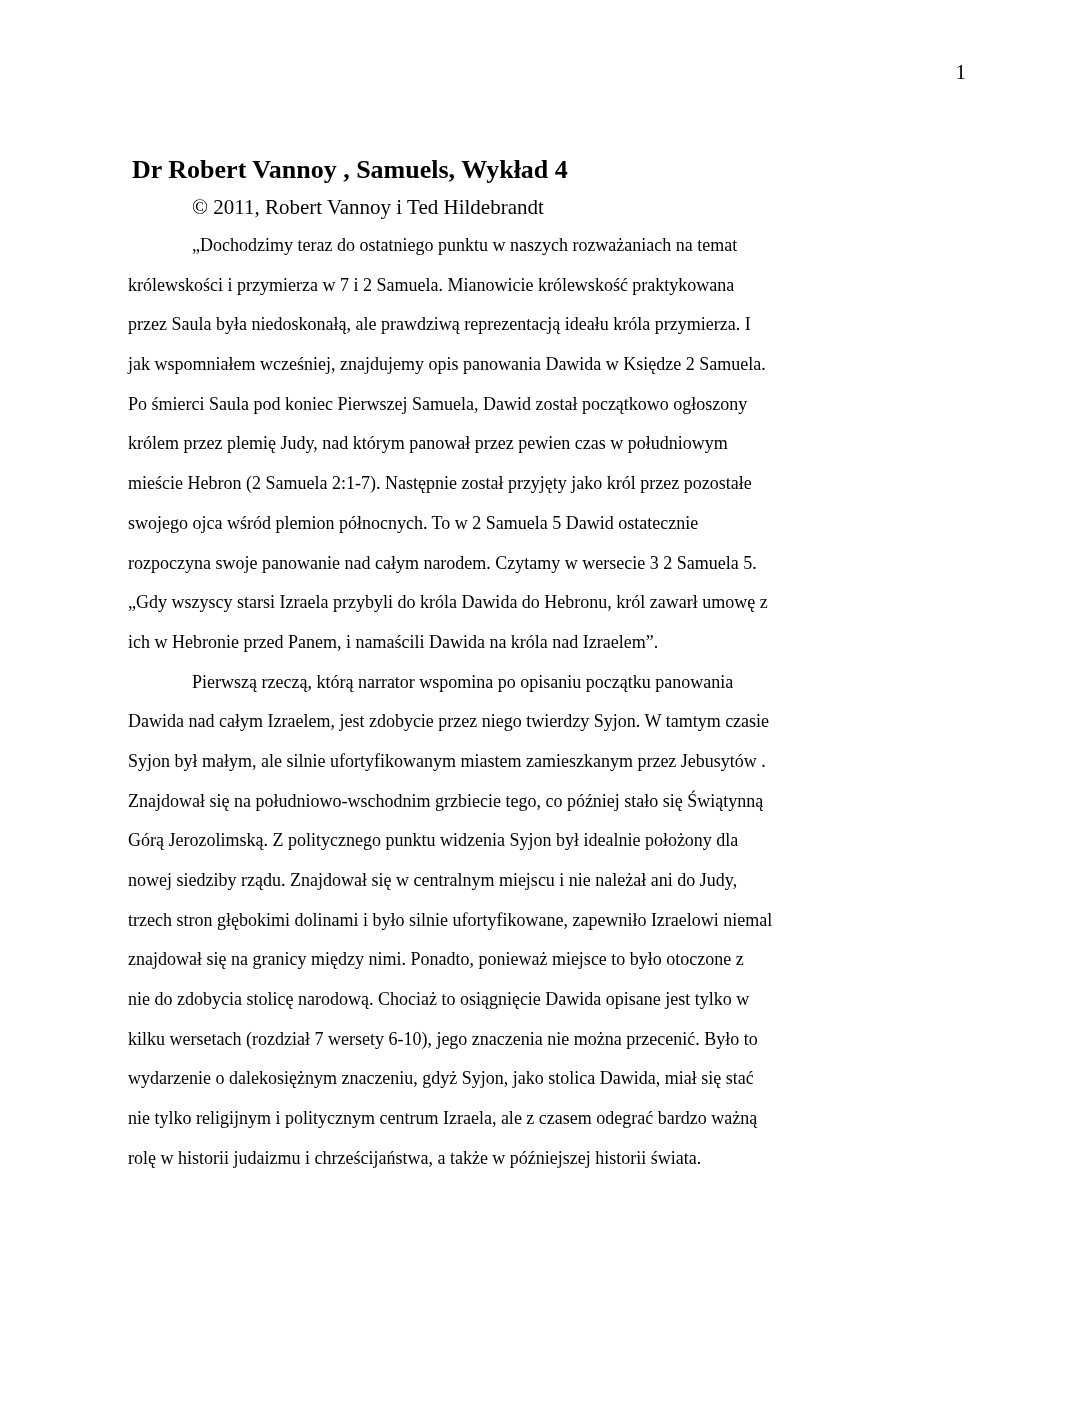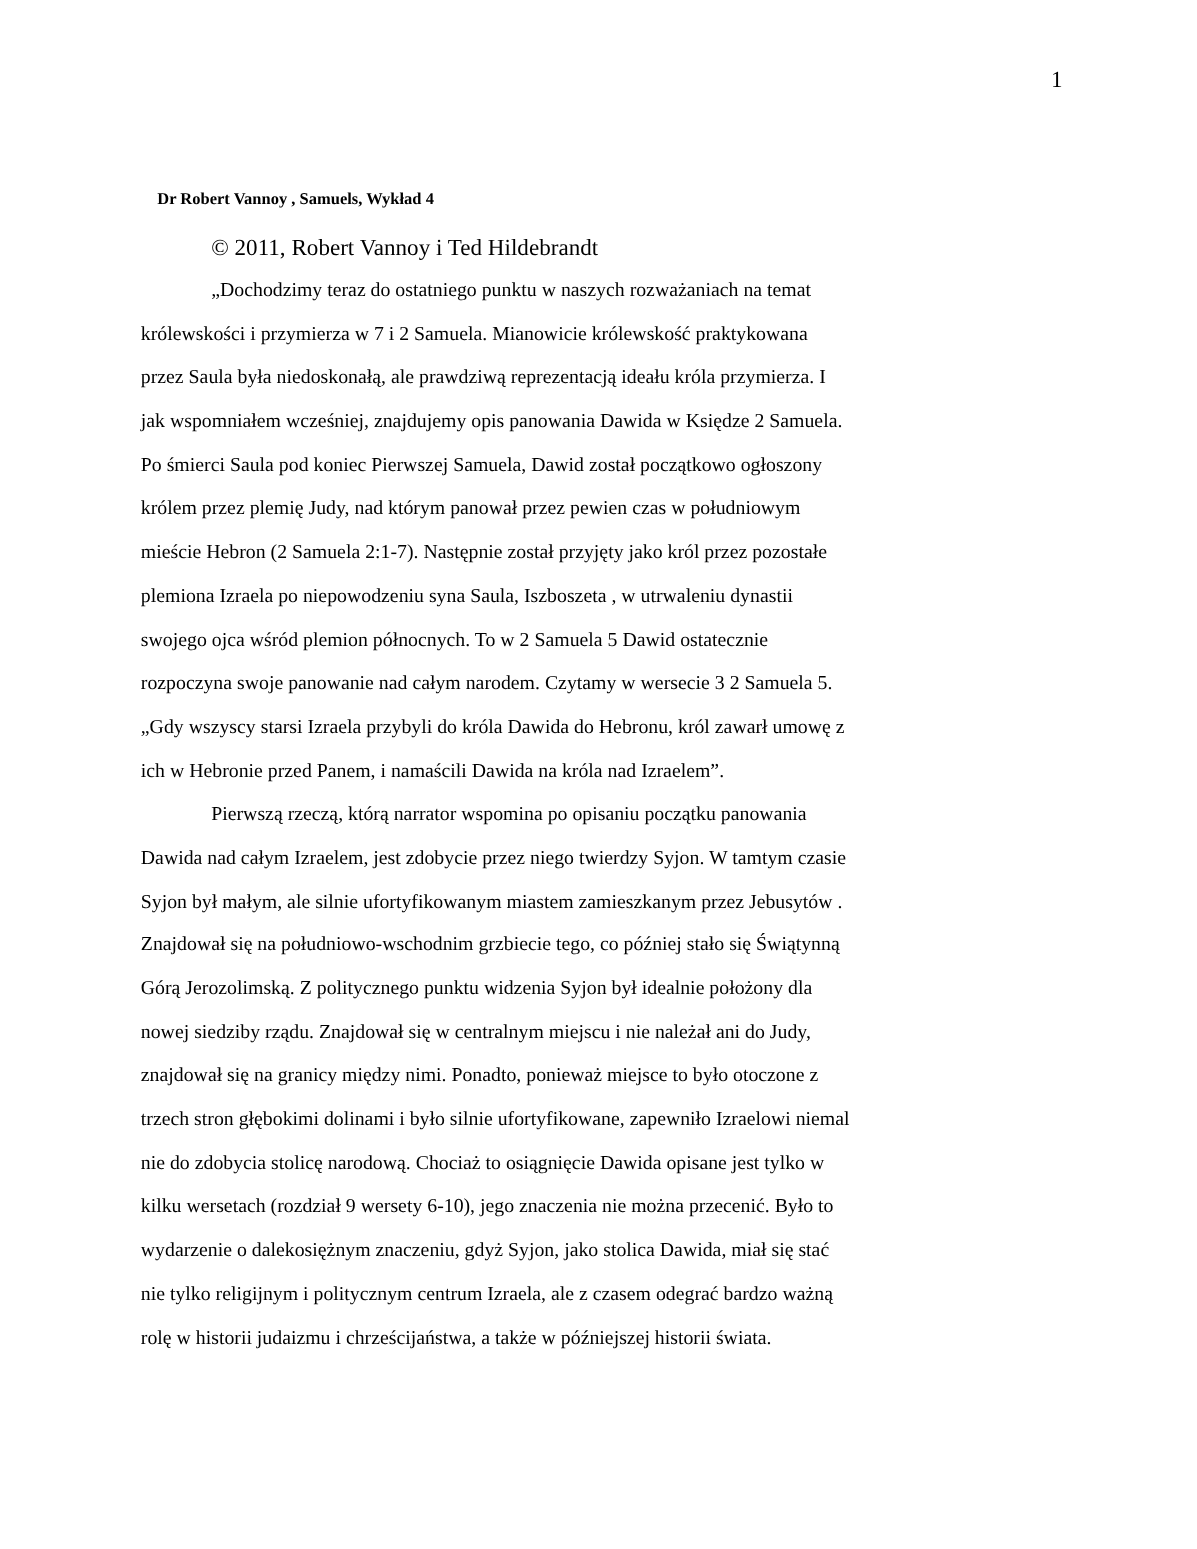--- a/index.html
+++ b/index.html
@@ -23,22 +23,22 @@
     font-size: 21px;
     line-height: 24px;
   }
   .content {
     position: absolute;
     left: 128px;
     top: 150px;
     width: 845px;
   }
   .doc-title {
-    margin: 15px;
-    font-size: 15px;
+    margin: 4px;
+    font-size: 26px;
     font-weight: bold;
     line-height: 32px;
   }
   .copyright {
     margin-top: 8px;
     padding-left: 64px;
     font-size: 21px;
     line-height: 26px;
   }
   .paragraphs {
@@ -67,36 +67,35 @@
 
     <div class="paragraphs">
         <div class="paragraph">
           <div class="line indent">„Dochodzimy teraz do ostatniego punktu w naszych rozważaniach na temat</div>
           <div class="line">królewskości i przymierza w 7 i 2 Samuela. Mianowicie królewskość praktykowana</div>
           <div class="line">przez Saula była niedoskonałą, ale prawdziwą reprezentacją ideału króla przymierza. I</div>
           <div class="line">jak wspomniałem wcześniej, znajdujemy opis panowania Dawida w Księdze 2 Samuela.</div>
           <div class="line">Po śmierci Saula pod koniec Pierwszej Samuela, Dawid został początkowo ogłoszony</div>
           <div class="line">królem przez plemię Judy, nad którym panował przez pewien czas w południowym</div>
           <div class="line">mieście Hebron (2 Samuela 2:1-7). Następnie został przyjęty jako król przez pozostałe</div>
-          <div class="line">plemiona Izraela po niepowodzeniu syna Saula, Iszboszeta , w utrwaleniu dynastii</div>
           <div class="line">swojego ojca wśród plemion północnych. To w 2 Samuela 5 Dawid ostatecznie</div>
           <div class="line">rozpoczyna swoje panowanie nad całym narodem. Czytamy w wersecie 3 2 Samuela 5.</div>
           <div class="line">„Gdy wszyscy starsi Izraela przybyli do króla Dawida do Hebronu, król zawarł umowę z</div>
           <div class="line">ich w Hebronie przed Panem, i namaścili Dawida na króla nad Izraelem”.</div>
         </div>
         <div class="paragraph">
           <div class="line indent">Pierwszą rzeczą, którą narrator wspomina po opisaniu początku panowania</div>
           <div class="line">Dawida nad całym Izraelem, jest zdobycie przez niego twierdzy Syjon. W tamtym czasie</div>
           <div class="line">Syjon był małym, ale silnie ufortyfikowanym miastem zamieszkanym przez Jebusytów .</div>
           <div class="line">Znajdował się na południowo-wschodnim grzbiecie tego, co później stało się Świątynną</div>
           <div class="line">Górą Jerozolimską. Z politycznego punktu widzenia Syjon był idealnie położony dla</div>
           <div class="line">nowej siedziby rządu. Znajdował się w centralnym miejscu i nie należał ani do Judy,</div>
+          <div class="line">trzech stron głębokimi dolinami i było silnie ufortyfikowane, zapewniło Izraelowi niemal</div>
           <div class="line">znajdował się na granicy między nimi. Ponadto, ponieważ miejsce to było otoczone z</div>
-          <div class="line">trzech stron głębokimi dolinami i było silnie ufortyfikowane, zapewniło Izraelowi niemal</div>
           <div class="line">nie do zdobycia stolicę narodową. Chociaż to osiągnięcie Dawida opisane jest tylko w</div>
-          <div class="line">kilku wersetach (rozdział 9 wersety 6-10), jego znaczenia nie można przecenić. Było to</div>
+          <div class="line">kilku wersetach (rozdział 7 wersety 6-10), jego znaczenia nie można przecenić. Było to</div>
           <div class="line">wydarzenie o dalekosiężnym znaczeniu, gdyż Syjon, jako stolica Dawida, miał się stać</div>
           <div class="line">nie tylko religijnym i politycznym centrum Izraela, ale z czasem odegrać bardzo ważną</div>
           <div class="line">rolę w historii judaizmu i chrześcijaństwa, a także w późniejszej historii świata.</div>
         </div>
       </div>
   </div>
 </div>
 
 </body></html>

